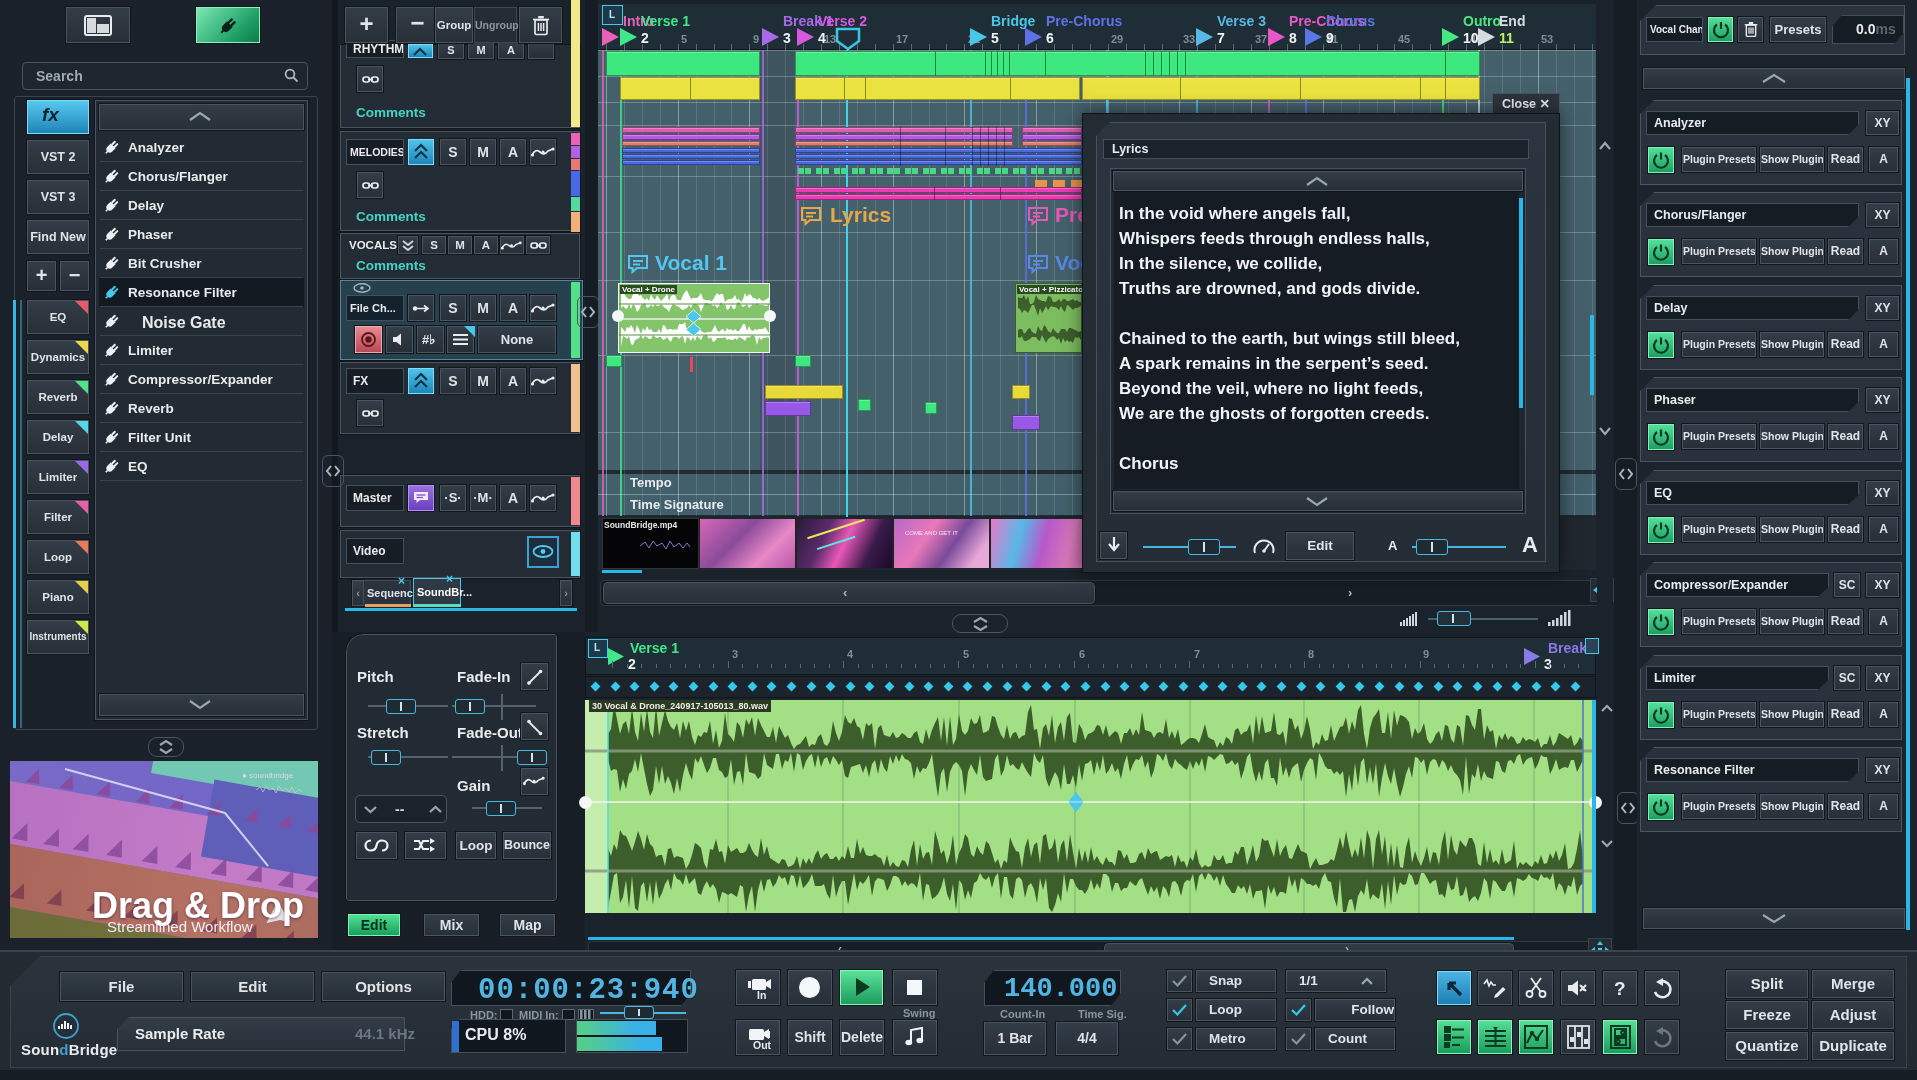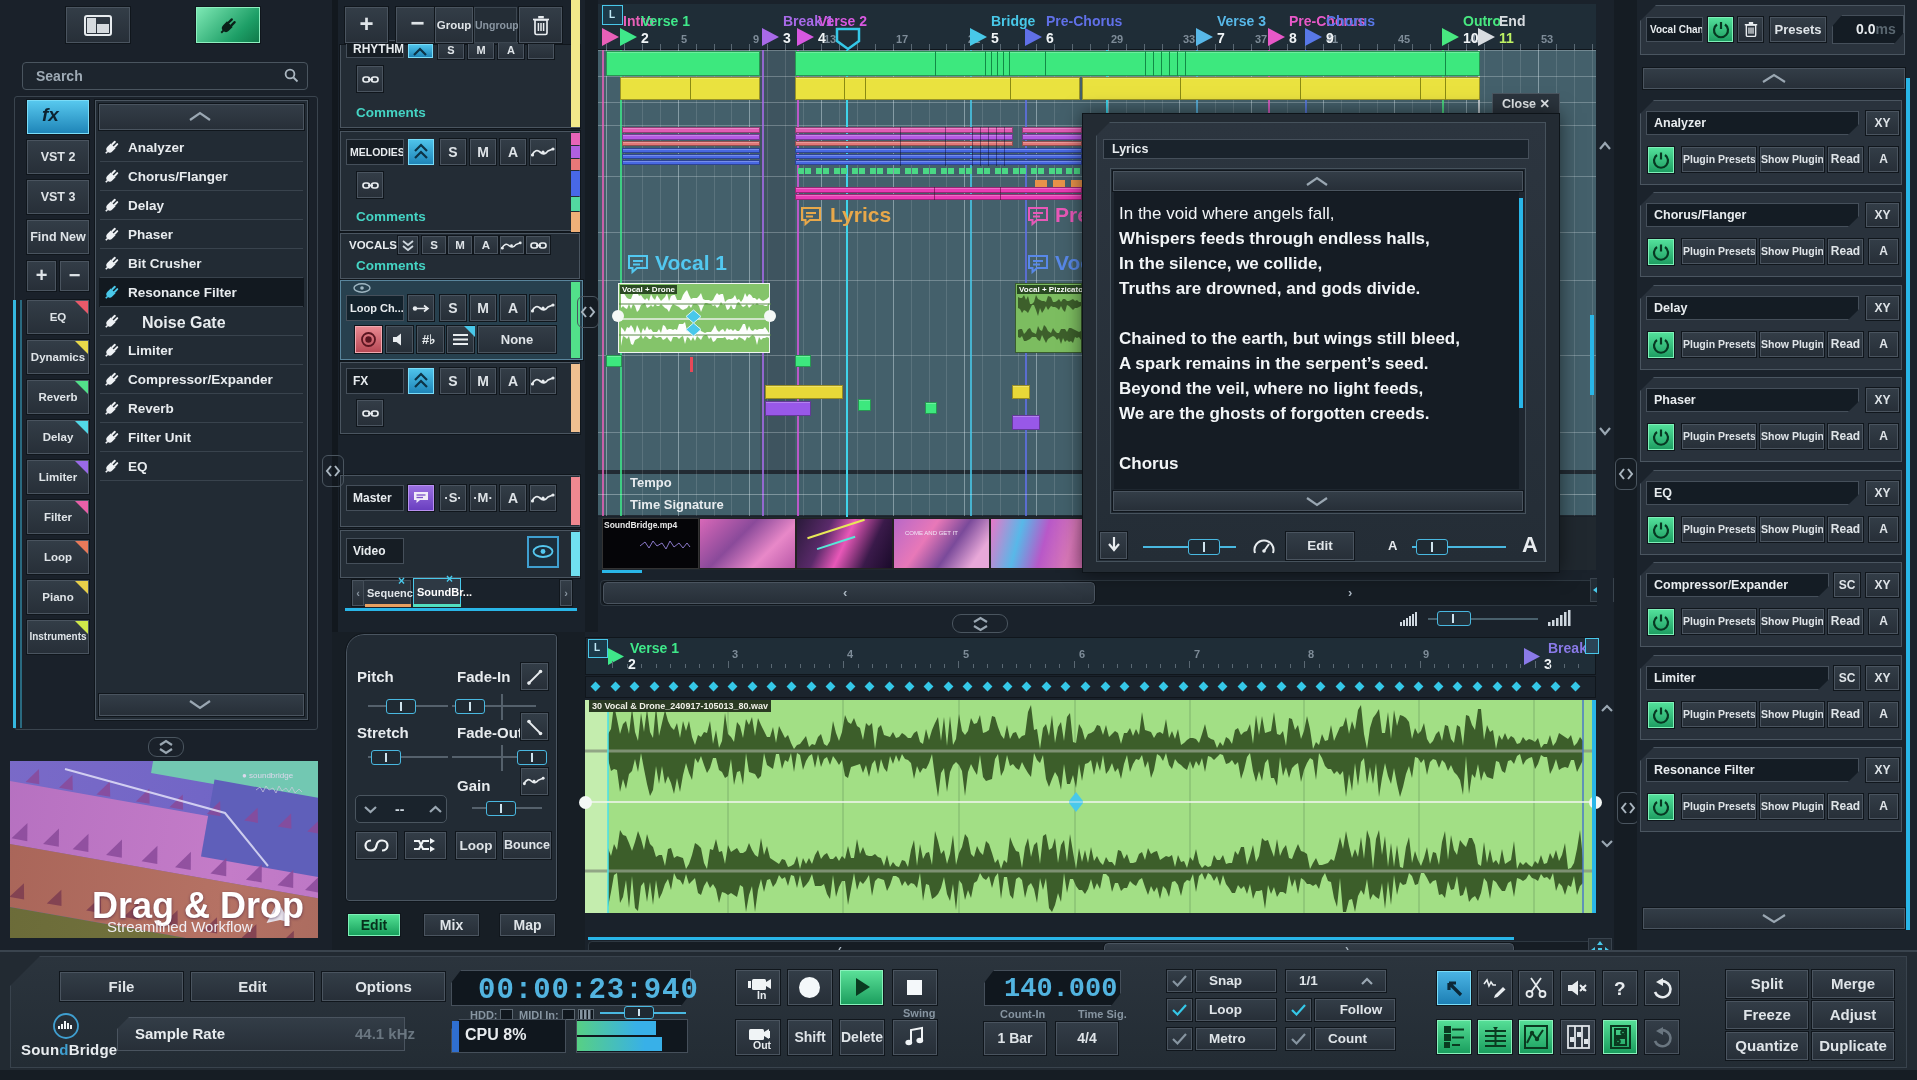--- a/index.html
+++ b/index.html
@@ -360,21 +360,21 @@
       <rect x="9.5" y="4" width="6.5" height="5" rx="2.4"></rect>
       <line x1="6" y1="6.5" x2="11" y2="6.5"></line>
     </g>
   </svg>
 <div class="abs lbl" style="left:356px;top:258px;font-size:13.5px;color:#45d4c4">Comments</div>
 <div class="abs" style="left:340px;top:280px;width:243px;height:80px;background:#27404e;border:1px solid #59859c;outline:1px solid #10161c"></div>
 <svg class="abs" style="left:352px;top:283px" width="20" height="10" viewBox="0 0 20 10">
     <ellipse cx="10" cy="5" rx="8" ry="4.2" fill="none" stroke="#9fb6c2" stroke-width="1.4"></ellipse>
     <circle cx="10" cy="5" r="1.8" fill="#9fb6c2"></circle>
   </svg>
-<div class="inset" style="left:346px;top:295px;width:58px;height:26px;font-size:11px;line-height:24px;padding-left:3px;background:#13222c">Loop Ch...</div>
+<div class="inset" style="left:346px;top:295px;width:58px;height:26px;font-size:11px;line-height:24px;padding-left:3px;background:#13222c">File Ch...</div>
 <div class="btn2" style="left:408px;top:295px;width:26px;height:26px"></div>
 <svg class="abs" style="left:412px;top:304px" width="18" height="9">
     <circle cx="3" cy="4.5" r="2.2" fill="#e8ecef"></circle>
     <path d="M5 4.5 H15 M12 1.5 L16 4.5 L12 7.5" stroke="#e8ecef" stroke-width="1.6" fill="none"></path>
   </svg>
 <div class="btn2" style="left:440px;top:295px;width:26px;height:26px;font-size:14px;line-height:24px">S</div>
 <div class="btn2" style="left:470px;top:295px;width:26px;height:26px;font-size:14px;line-height:24px">M</div>
 <div class="btn2" style="left:500px;top:295px;width:26px;height:26px;font-size:14px;line-height:24px">A</div>
 <div class="btn2" style="left:530px;top:295px;width:26px;height:26px"></div>
 <svg class="abs" style="left:531px;top:302px" width="24" height="12" viewBox="0 0 24 12">
@@ -1244,21 +1244,21 @@
 <div class="abs" style="left:1082px;top:113px;width:478px;height:460px;background:#232b33;border:1px solid #0e1419;box-shadow:0 0 18px rgba(0,0,0,0.55)"></div>
 <div class="abs" style="left:1096px;top:122px;width:450px;height:440px;background:linear-gradient(180deg,#2c353f,#242d36);border:1px solid #46525c;clip-path:polygon(14px 0,100% 0,100% 100%,0 100%,0 14px)"></div>
 <div class="inset" style="left:1103px;top:139px;width:426px;height:20px;font-size:12.5px;line-height:18px;padding-left:8px;background:#1a232c">Lyrics</div>
 <div class="abs" style="left:1110px;top:168px;width:416px;height:346px;background:#1e262f;border:1px solid #46525c"></div>
 <div class="btn2" style="left:1113px;top:171px;width:410px;height:20px"></div>
 <svg class="abs" style="left:1305px;top:177px" width="24" height="9">
     <path d="M2 8 L12.0 1 L22 8" stroke="#9aa7b2" stroke-width="2.2" fill="none"></path>
   </svg>
 <div class="abs" style="left:1114px;top:192px;width:405px;height:297px;background:#151c24"></div>
 <div class="abs" style="left:1519px;top:198px;width:4px;height:210px;background:#29b6e8"></div>
-<div class="lbl" style="left:1119px;top:204px;font-size:17px;font-weight:normal;color:#f2f5f7">In the void where angels fall,</div>
+<div class="lbl" style="left:1119px;top:204px;font-size:17px;font-weight:bold;color:#f2f5f7">In the void where angels fall,</div>
 <div class="lbl" style="left:1119px;top:229px;font-size:17px;font-weight:bold;color:#f2f5f7">Whispers feeds through endless halls,</div>
 <div class="lbl" style="left:1119px;top:254px;font-size:17px;font-weight:bold;color:#f2f5f7">In the silence, we collide,</div>
 <div class="lbl" style="left:1119px;top:279px;font-size:17px;font-weight:bold;color:#f2f5f7">Truths are drowned, and gods divide.</div>
 <div class="lbl" style="left:1119px;top:329px;font-size:17px;font-weight:bold;color:#f2f5f7">Chained to the earth, but wings still bleed,</div>
 <div class="lbl" style="left:1119px;top:354px;font-size:17px;font-weight:bold;color:#f2f5f7">A spark remains in the serpent’s seed.</div>
 <div class="lbl" style="left:1119px;top:379px;font-size:17px;font-weight:bold;color:#f2f5f7">Beyond the veil, where no light feeds,</div>
 <div class="lbl" style="left:1119px;top:404px;font-size:17px;font-weight:bold;color:#f2f5f7">We are the ghosts of forgotten creeds.</div>
 <div class="lbl" style="left:1119px;top:454px;font-size:17px;font-weight:bold;color:#f2f5f7">Chorus</div>
 <div class="btn2" style="left:1113px;top:491px;width:410px;height:20px"></div>
 <svg class="abs" style="left:1305px;top:497px" width="24" height="9">
@@ -1505,21 +1505,21 @@
   </svg>
 <div class="btn2" style="left:1196px;top:1028px;width:80px;height:22px;font-size:13.5px;line-height:20px;text-align:left;padding-left:12px">Metro</div>
 <div class="btn2" style="left:1286px;top:970px;width:100px;height:22px;font-size:13.5px;line-height:20px;text-align:left;padding-left:12px">1/1</div>
 <svg class="abs" style="left:1360px;top:978px" width="14" height="7">
     <path d="M2 6 L7.0 1 L12 6" stroke="#9aa7b2" stroke-width="2.2" fill="none"></path>
   </svg>
 <div class="btn2" style="left:1286px;top:999px;width:25px;height:22px"></div>
 <svg class="abs" style="left:1291px;top:1004px" width="15" height="12">
     <path d="M1 6 L5.5 10.5 L14 1" stroke="#35c8e8" stroke-width="2.2" fill="none"></path>
   </svg>
-<div class="btn2" style="left:1315px;top:999px;width:80px;height:22px;font-size:13.5px;line-height:20px;text-align:center;padding-left:12px">Follow</div>
+<div class="btn2" style="left:1315px;top:999px;width:80px;height:22px;font-size:13.5px;line-height:20px;text-align:right;padding-left:12px">Follow</div>
 <div class="btn2" style="left:1286px;top:1028px;width:25px;height:22px"></div>
 <svg class="abs" style="left:1291px;top:1033px" width="15" height="12">
     <path d="M1 6 L5.5 10.5 L14 1" stroke="#8795a1" stroke-width="2.2" fill="none"></path>
   </svg>
 <div class="btn2" style="left:1315px;top:1028px;width:80px;height:22px;font-size:13.5px;line-height:20px;text-align:left;padding-left:12px">Count</div>
 <div class="abs" style="left:1437px;top:971px;width:34px;height:34px;background:linear-gradient(180deg,#4ab4e4,#1d7fb4);border:1px solid #7adcf8;outline:1px solid #10161c"></div>
 <svg class="abs" style="left:1444px;top:978px" width="20" height="20" viewBox="0 0 20 20">
     <path d="M17 17 L5 5 M5 5 L5 12 M5 5 L12 5" stroke="#0c2838" stroke-width="3.2" fill="none"></path>
   </svg>
 <div class="btn2" style="left:1478px;top:971px;width:34px;height:34px"></div>

